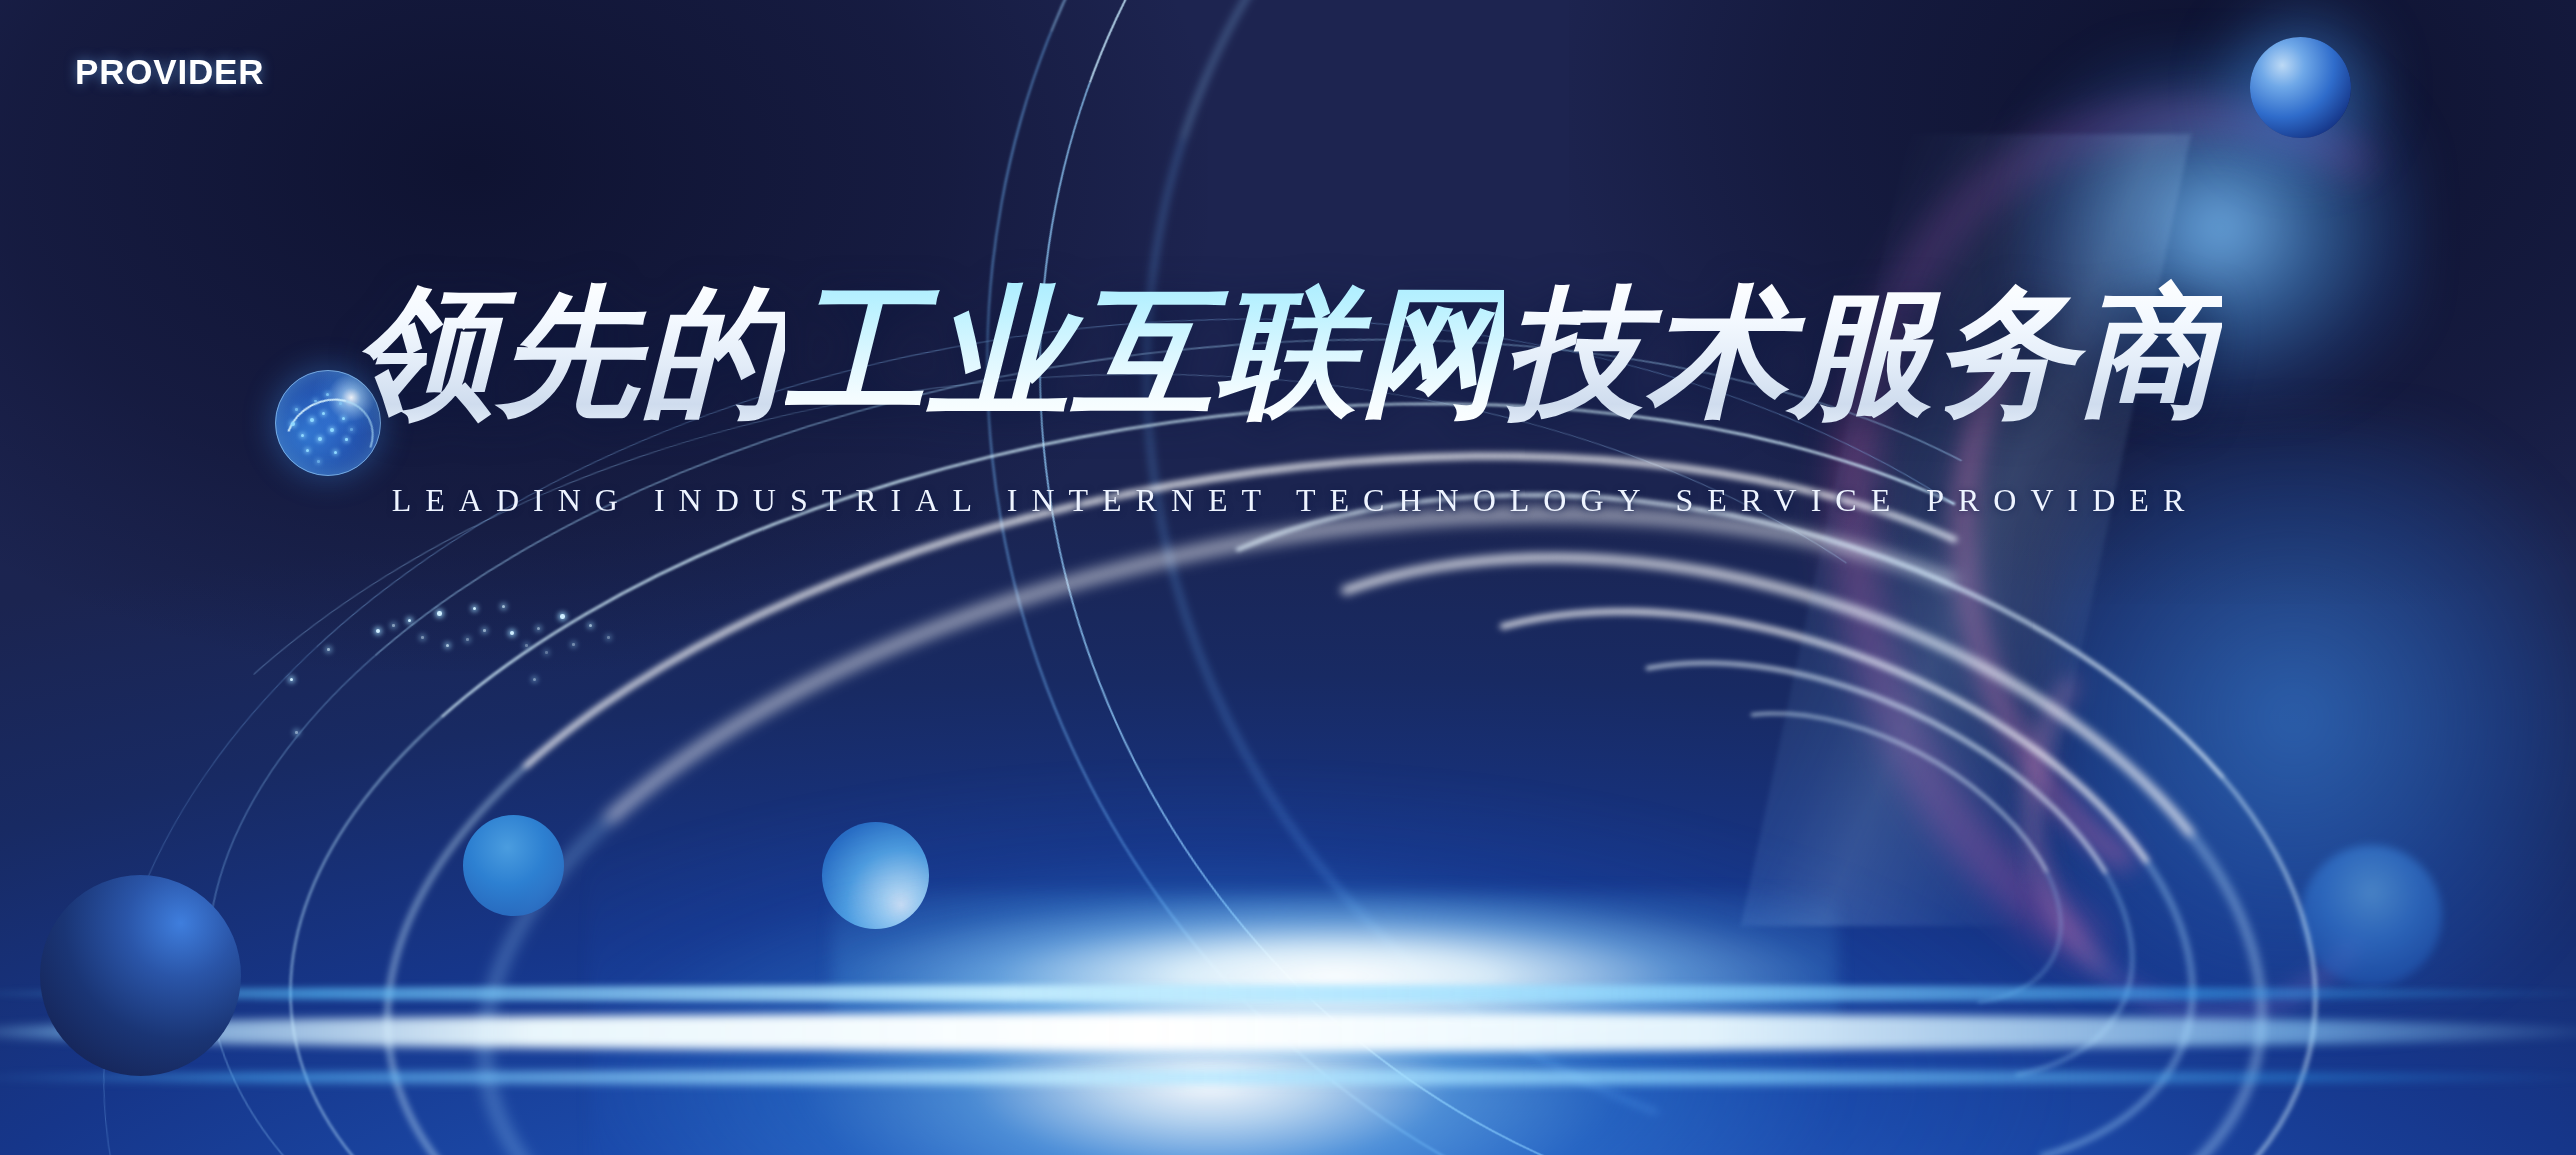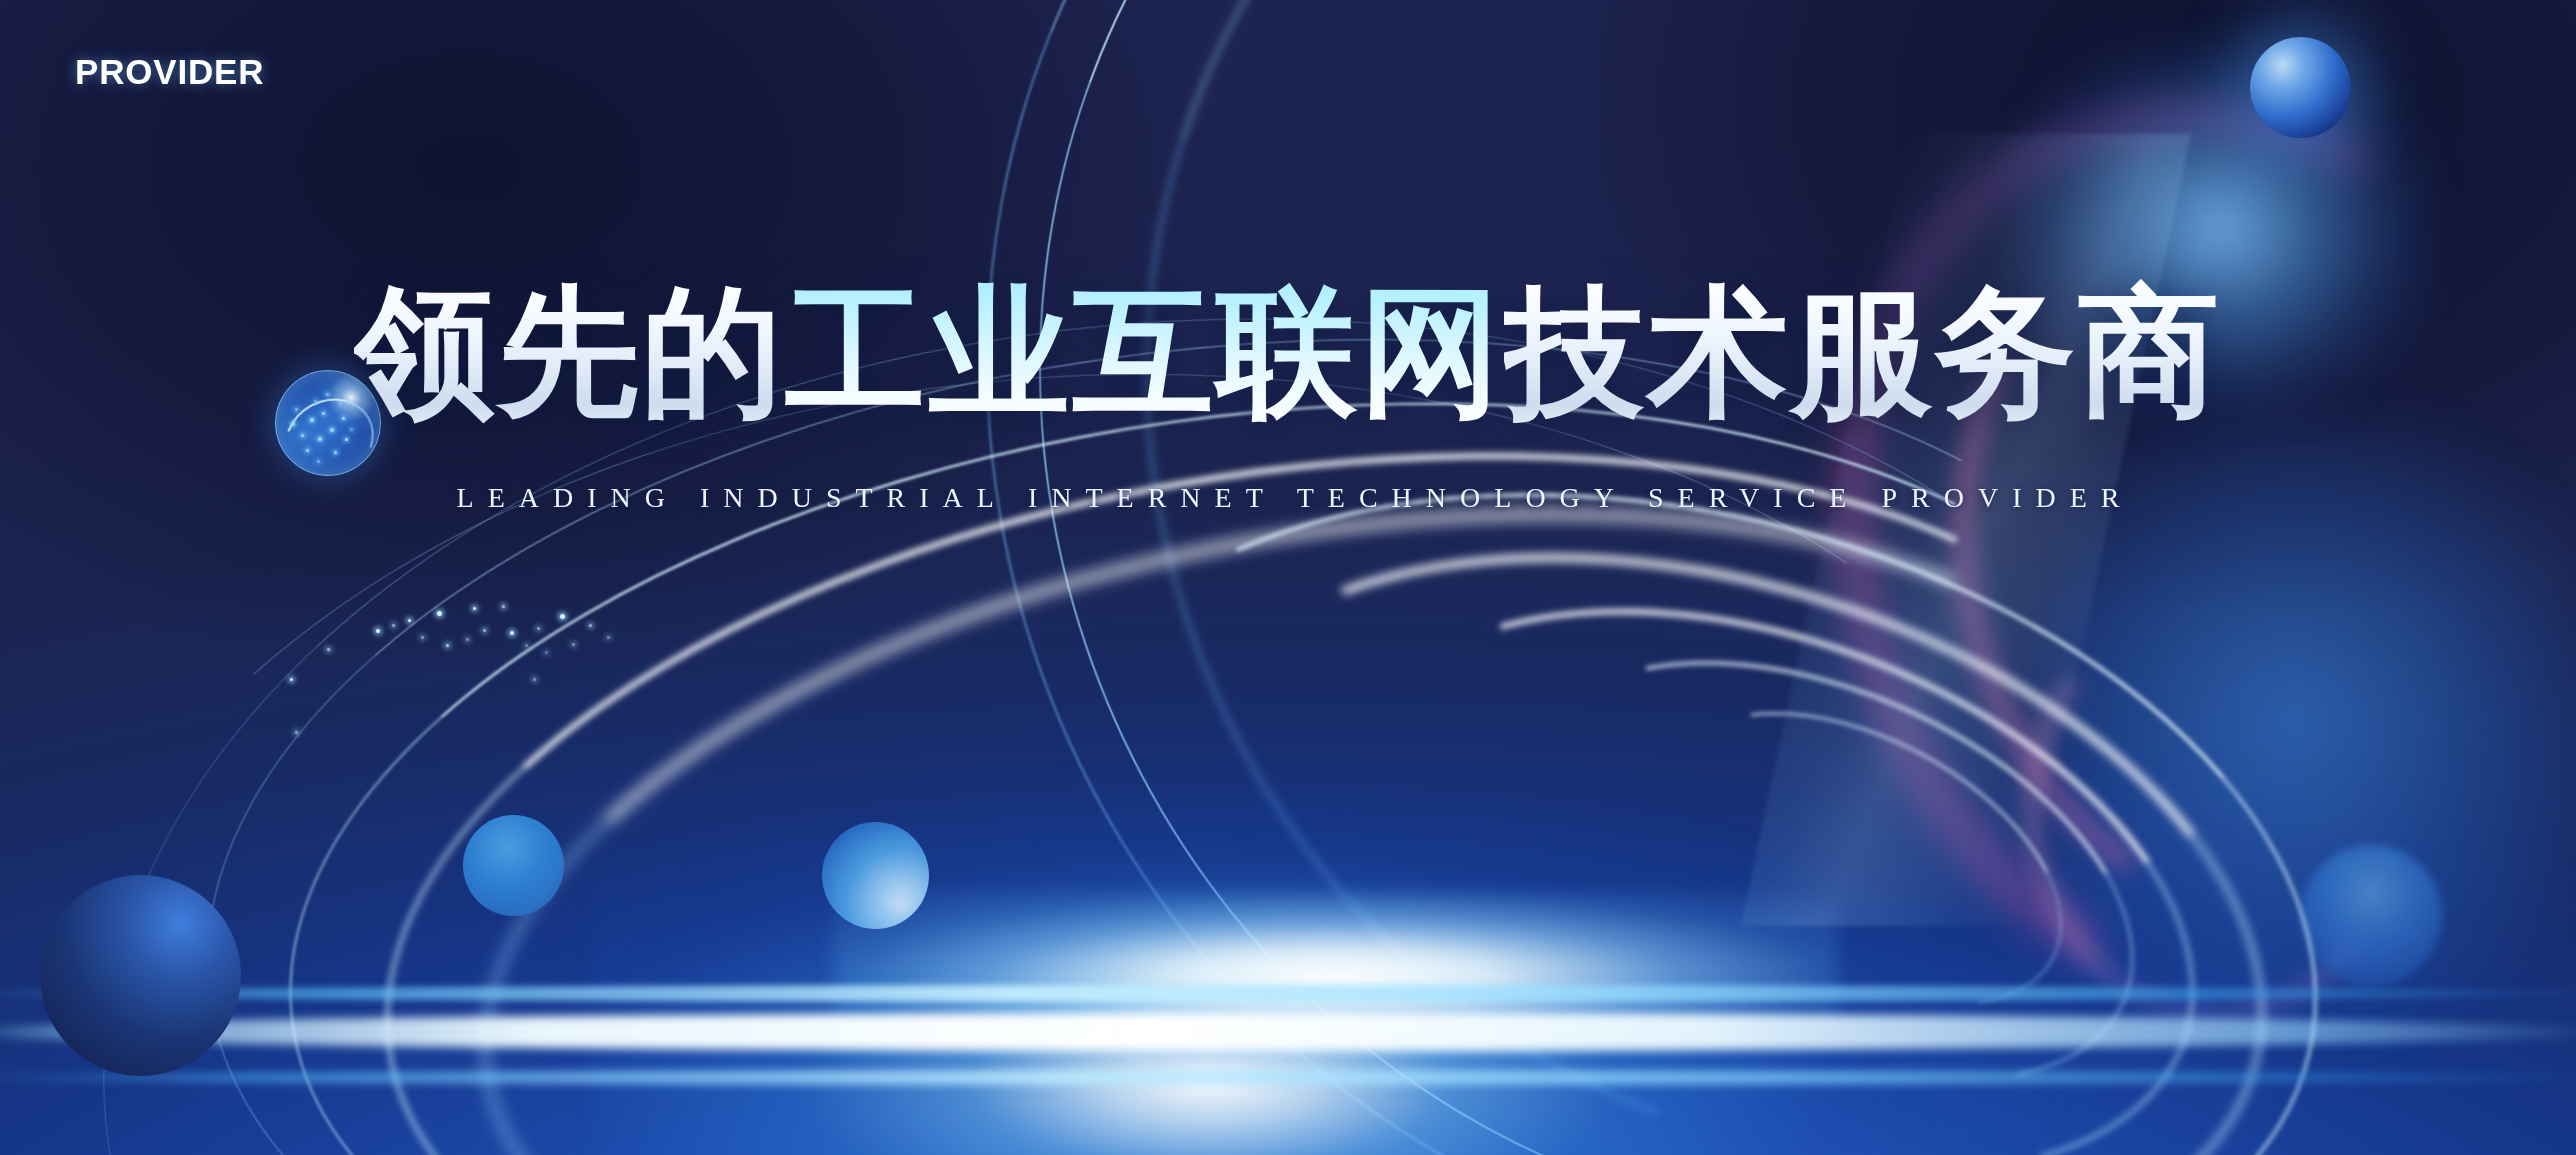--- a/index.html
+++ b/index.html
@@ -167,36 +167,37 @@
   }
 
   #headline{
     position:absolute;left:0;right:0;top:282px;
     text-align:center;
     font-size:141px;line-height:1;font-weight:700;
     letter-spacing:2.7px;
     white-space:nowrap;
     font-family:"DejaVu Sans","Liberation Sans",sans-serif;
     filter:drop-shadow(0 6.7px 17.4px rgba(8,20,60,.55));
+    font-style:italic;
   }
   #headline .seg{
     background-clip:text;-webkit-background-clip:text;color:transparent;
   }
   #headline .seg-white{
     background-image:linear-gradient(180deg,#ffffff 0%,#f4f9ff 30%,#e2ecf8 58%,#cfdcee 82%,#e8f1fb 100%);
   }
   #headline .seg-cyan{
     background-image:linear-gradient(180deg,#a6ecff 0%,#bdf2ff 24%,#dcf7ff 52%,#f3fcff 76%,#ffffff 100%);
   }
 
   #subtitle{
     position:absolute;left:0;right:0;top:482px;
     text-align:center;
     font-family:"Liberation Serif","DejaVu Serif",serif;
-    font-size:28px;font-weight:400;
+    font-size:32px;font-weight:400;
     letter-spacing:14px;
     color:#eef4ff;
     text-indent:14px;
     text-shadow:0 1.3px 6.7px rgba(10,24,70,.7);
   }
 
   #slogan{
     position:absolute;left:0;right:0;top:624px;
     text-align:center;
     font-family:"DejaVu Sans","Liberation Sans",sans-serif;

